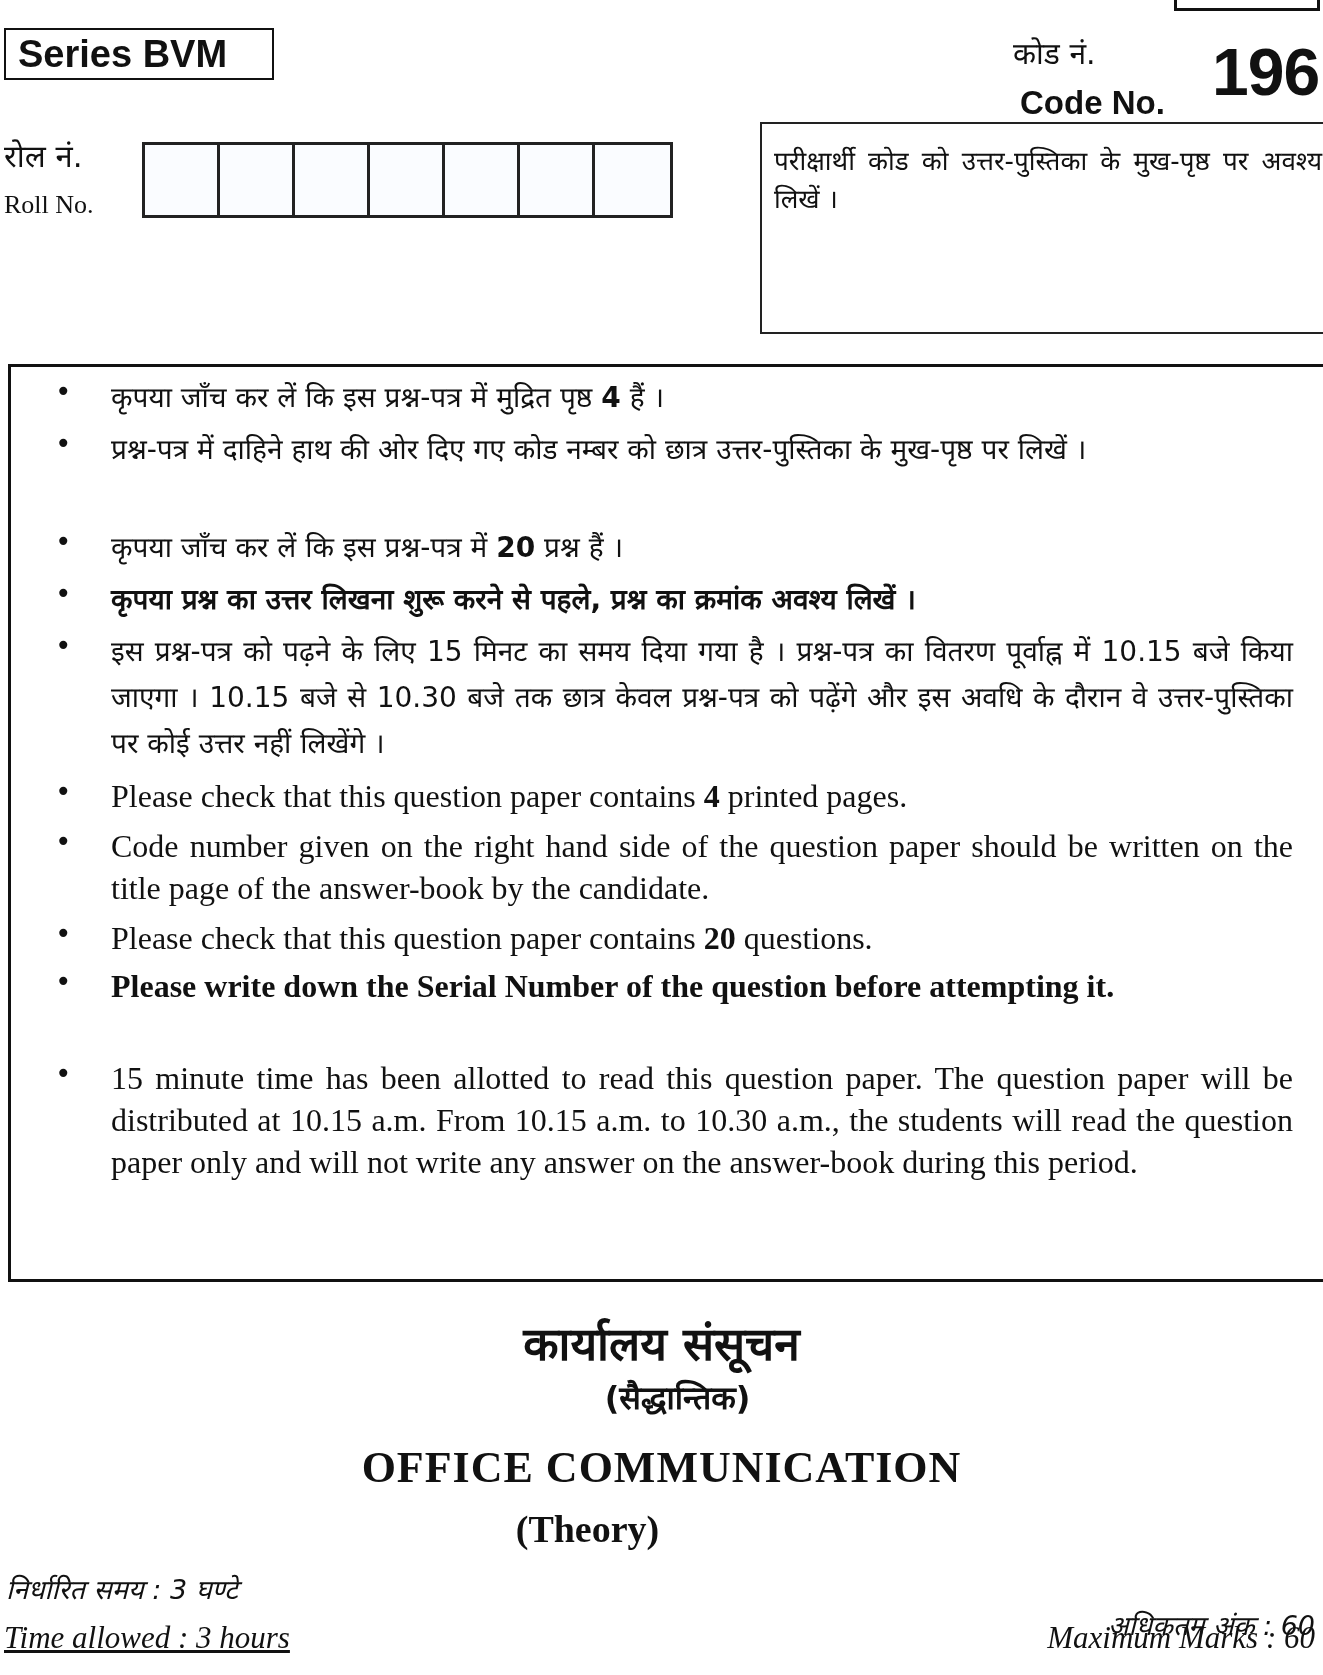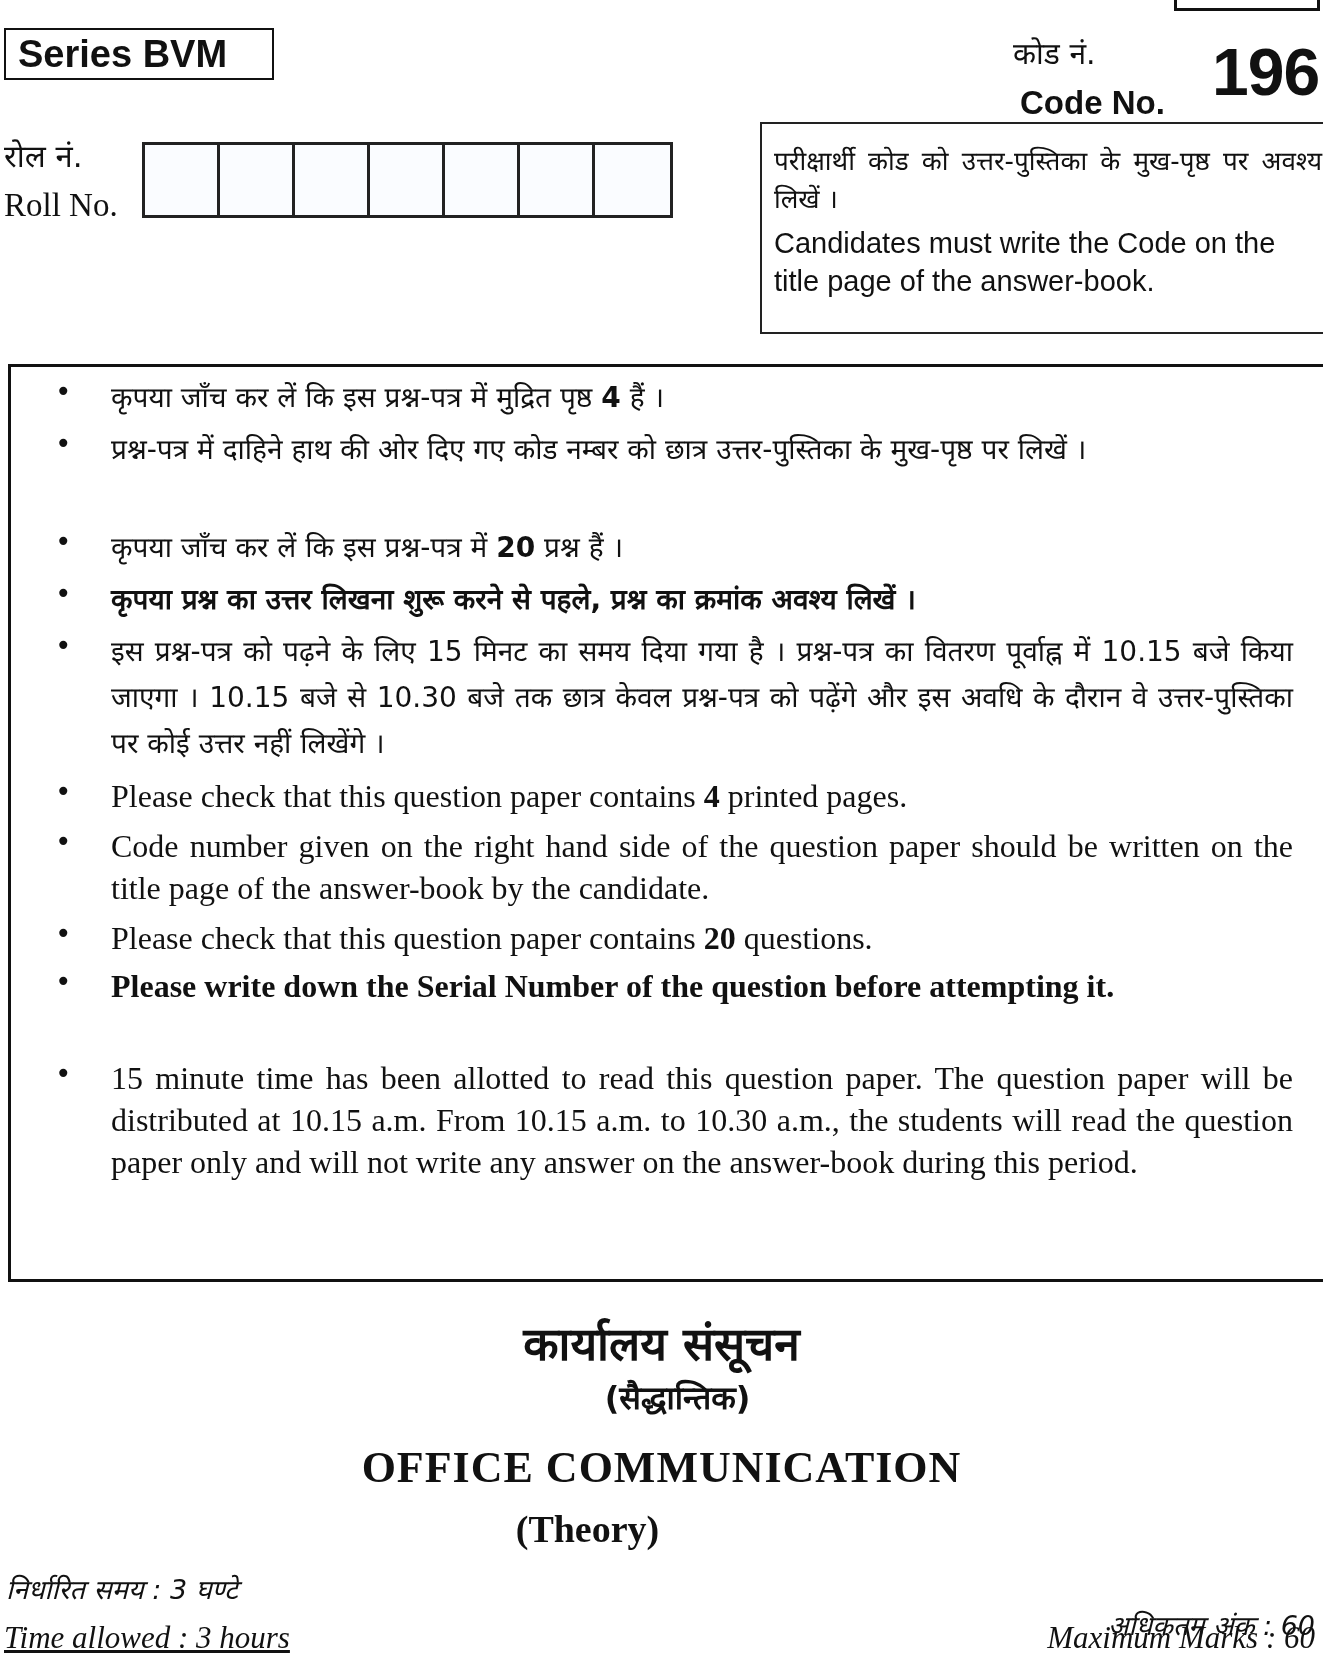--- a/index.html
+++ b/index.html
@@ -24,21 +24,21 @@
     font-weight: bold; font-size: 38px; line-height: 48px;
     padding-left: 12px; letter-spacing: 0px;
   }
 
   
   .roll-label-hi {
     left: 4px; top: 138px; font-size: 31px; line-height: 36px;
     font-family: "DejaVu Sans", sans-serif; font-weight: normal;
   }
   .roll-label-en {
-    left: 4px; top: 185px; font-size: 33px; line-height: 40px;
+    left: 4px; top: 185px; font-size: 26px; line-height: 40px;
     font-family: "Liberation Serif", serif;
   }
   .roll-boxes {
     left: 142px; top: 142px; height: 76px; display: flex;
     border: 3px solid #222; box-sizing: border-box;
   }
   .roll-cell {
     width: 75px; height: 70px; box-sizing: border-box;
     border-right: 3px solid #222; background: #fafcff;
   }
@@ -139,21 +139,20 @@
   <div class="roll-cell"></div>
   <div class="roll-cell"></div>
 </div>
 
 <div class="abs code-hi">कोड नं.</div>
 <div class="abs code-en">Code No.</div>
 <div class="abs code-num">196</div>
 
 <div class="abs code-box">
   <div class="hi">परीक्षार्थी कोड को उत्तर-पुस्तिका के मुख-पृष्ठ पर अवश्य लिखें ।</div>
-  <div class="en">Candidates must write the Code on the title page of the answer-book.</div>
 </div>
 
 <div class="abs instr-box">
   <ul class="instr-list">
 
     <li class="instr-item" style="top:8px;">
       <span class="bullet">•</span>
       <span class="item-text hi-text"><span>कृपया जाँच कर लें कि इस प्रश्न-पत्र में मुद्रित पृष्ठ </span><b>4</b><span> हैं ।</span></span>
     </li>
 

